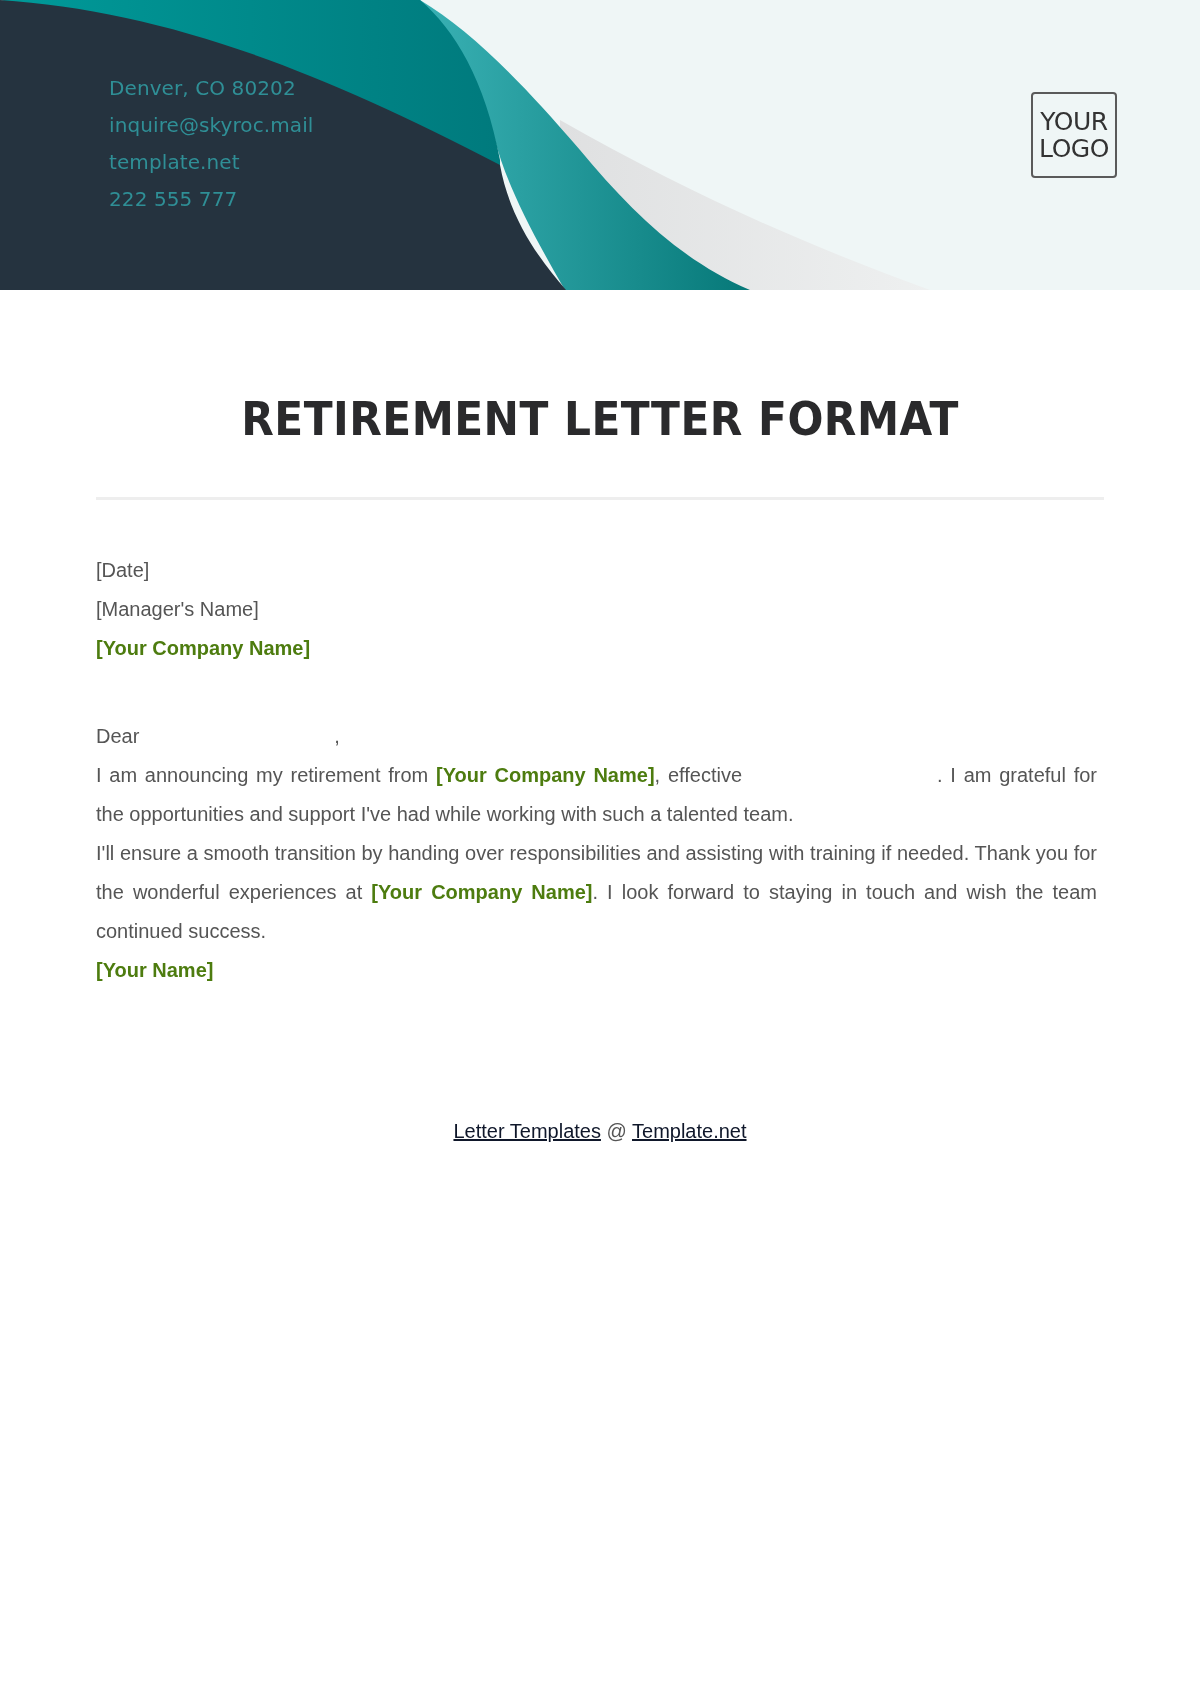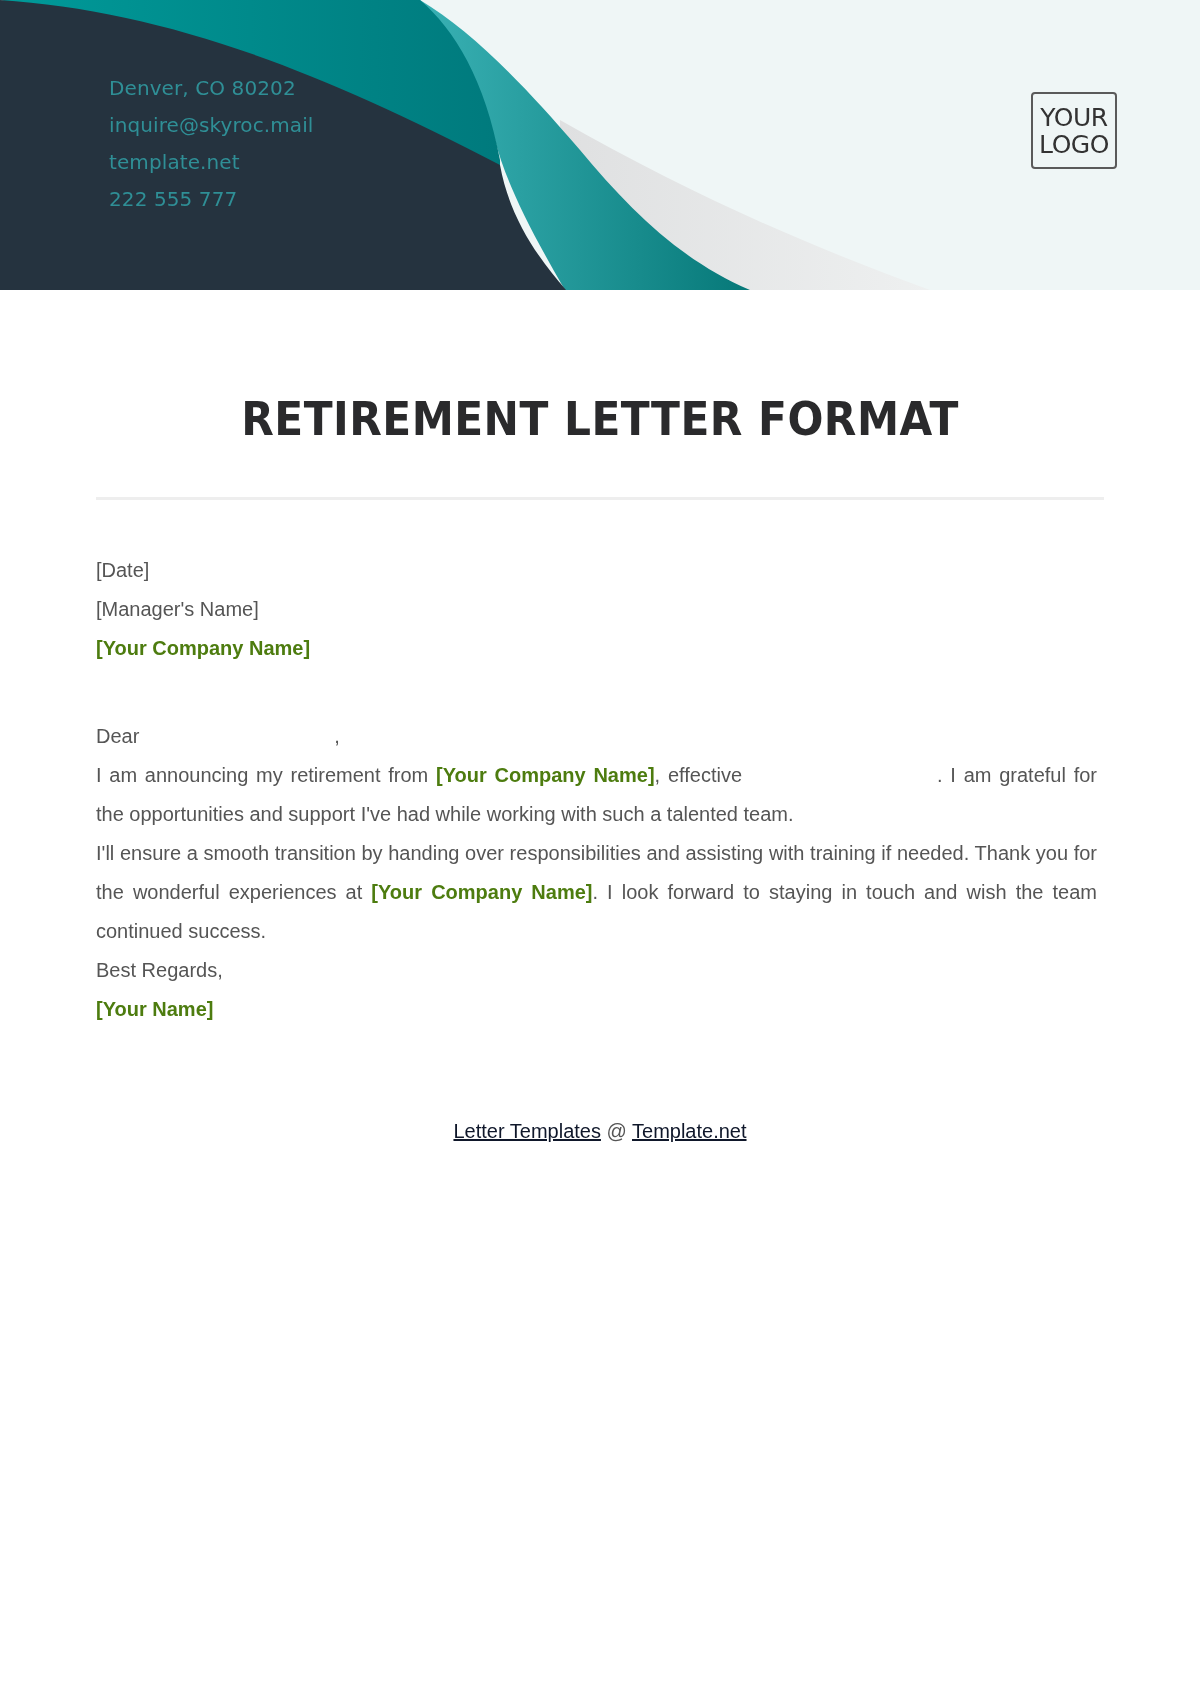--- a/index.html
+++ b/index.html
@@ -1,21 +1,21 @@
 <!DOCTYPE html>
 <html><head>
 <meta charset="utf-8">
 <style>
   html, body { margin: 0; padding: 0; background: #ffffff; }
   body { width: 1200px; height: 1700px; position: relative; overflow: hidden; font-family: "Liberation Sans", sans-serif; }
   .header { position: absolute; left: 0; top: 0; width: 1200px; height: 290px; overflow: hidden; background: #eff6f6; }
   .header svg { position: absolute; left: 0; top: 0; }
   .contact { position: absolute; left: 109px; top: 70px; color: #2f8f96; font-family: "DejaVu Sans", sans-serif; font-size: 20px; line-height: 37px; letter-spacing: 0.1px; }
   .contact div { white-space: nowrap; }
-  .logo { position: absolute; left: 1031px; top: 92px; width: 86px; height: 77px; border: 2px solid #5a5a5a; border-radius: 4px; box-sizing: border-box; display: flex; flex-direction: column; align-items: center; justify-content: center; color: #333; font-family: "DejaVu Sans", sans-serif; font-size: 25px; line-height: 27px; letter-spacing: -0.5px; }
+  .logo { position: absolute; left: 1031px; top: 92px; width: 86px; height: 86px; border: 2px solid #5a5a5a; border-radius: 4px; box-sizing: border-box; display: flex; flex-direction: column; align-items: center; justify-content: center; color: #333; font-family: "DejaVu Sans", sans-serif; font-size: 25px; line-height: 27px; letter-spacing: -0.5px; }
   .title { position: absolute; left: 0; width: 1200px; top: 392px; text-align: center; font-family: "DejaVu Sans", sans-serif; font-size: 46px; font-weight: bold; color: #2a2a2c; letter-spacing: 0.5px; transform: scaleX(0.92); }
   .divider { position: absolute; left: 96px; top: 497px; width: 1008px; height: 3px; background: #eeeeee; }
   .body { position: absolute; left: 96px; top: 551px; width: 1001px; color: #555; font-size: 20px; }
   .line { line-height: 39px; height: 39px; white-space: nowrap; }
   .bold { font-weight: bold; color: #4d7c0f; }
   .para { text-align: justify; line-height: 39px; }
   .gap { height: 49px; }
   .blank1 { display: inline-block; width: 195px; }
   .blank2 { display: inline-block; width: 195px; }
   .footer { position: absolute; left: 0; width: 1200px; top: 1120px; text-align: center; font-size: 20px; color: #555; }
@@ -79,19 +79,18 @@
   </div>
 
   <div class="para">
     <span>I am announcing my retirement from </span><span class="bold">[Your Company Name]</span><span>, effective</span><span class="blank2"></span><span>. I am grateful for the opportunities and support I've had while working with such a talented team.</span>
   </div>
 
   <div class="para">
     <span>I'll ensure a smooth transition by handing over responsibilities and assisting with training if needed. Thank you for the wonderful experiences at </span><span class="bold">[Your Company Name]</span><span>. I look forward to staying in touch and wish the team continued success.</span>
   </div>
 
-  <div class="line">Best Regards,</div>
   <div class="line bold" style="margin-bottom:11px;">[Your Name]</div>
 </div>
 
 <div class="footer">
   <a href="#">Letter Templates</a><span style="white-space:pre;"> @ </span><a href="#">Template.net</a>
 </div>
 
 </body></html>

